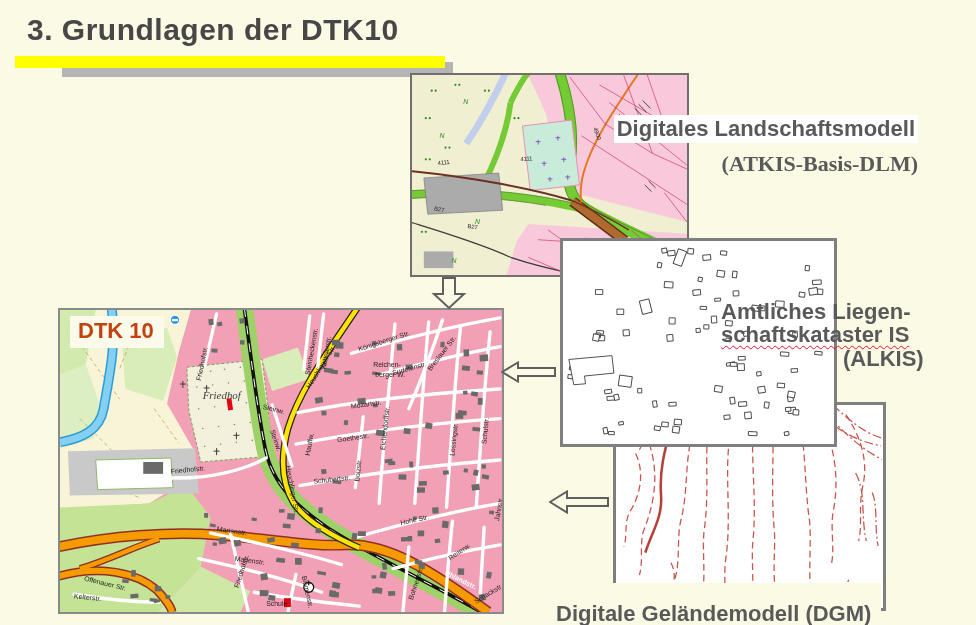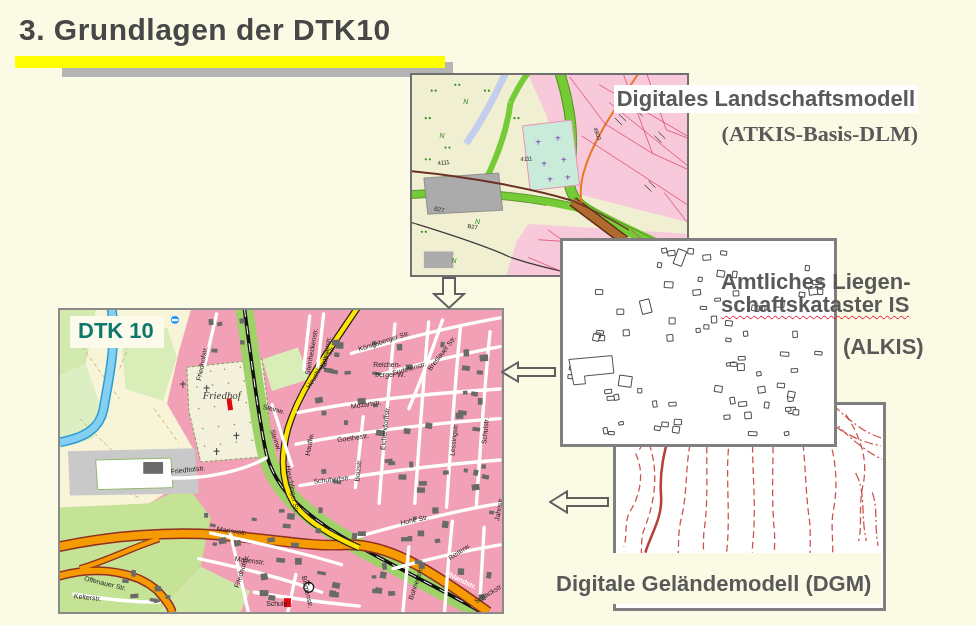--- a/index.html
+++ b/index.html
@@ -1,37 +1,37 @@
 <!DOCTYPE html>
 <html><head>
 <meta charset="utf-8">
 <style>
   html,body{margin:0;padding:0;}
   .slide{position:relative;width:976px;height:625px;background:#FBFAE5;overflow:hidden;
          font-family:"Liberation Sans",sans-serif;}
-  .title{position:absolute;left:19px;top:13px;font-size:30px;font-weight:bold;color:#474747;letter-spacing:.5px;}
+  .title{position:absolute;left:27px;top:13px;font-size:30px;font-weight:bold;color:#474747;letter-spacing:.5px;}
   .hl-yellow{position:absolute;left:15px;top:56px;width:430px;height:12px;background:#FFFF00;z-index:2;}
   .hl-shadow{position:absolute;left:62px;top:66px;width:391px;height:11px;background:#B5B5B5;z-index:1;}
   .hl-shadow-nub{position:absolute;left:445px;top:62px;width:8px;height:15px;background:#B5B5B5;z-index:1;}
   .map{position:absolute;box-sizing:border-box;}
   .map svg{display:block;width:100%;height:100%;}
   #map-atkis{left:410px;top:73px;width:279px;height:204px;border:2px solid #6F6F6F;z-index:3;background:#F1EFD2;}
   #map-dgm{left:613px;top:402px;width:273px;height:209px;border:3px solid #7F7F7F;z-index:4;background:#FFFFFF;}
   #map-alkis{left:560px;top:238px;width:277px;height:209px;border:3px solid #7F7F7F;z-index:5;background:#FFFFFF;}
   #map-dtk{left:58px;top:308px;width:446px;height:306px;border:2px solid #8A8A8A;z-index:4;background:#F2A0B5;}
-  .dtk-badge{position:absolute;left:70px;top:316px;z-index:6;background:#FCFAEB;color:#0f766e;
+  .dtk-badge{position:absolute;left:70px;top:316px;z-index:6;background:#FCFAEB;color:#c2410c;
              font-size:22px;font-weight:bold;padding:2px 10px 4px 8px;}
-  .lbl{position:absolute;z-index:6;color:#595959;font-weight:bold;font-size:22px;white-space:nowrap;}
+  .lbl{position:absolute;z-index:6;color:#595959;font-weight:bold;font-size:22px;white-space:nowrap;margin-top:30px;}
   #label-dlm{right:58px;top:85px;text-align:right;}
   #label-dlm .l1{background:#FFFFFF;padding:1px 3px;display:inline-block;}
   #label-dlm .l2{margin-top:8px;font-family:Liberation Serif, serif;}
   #label-alkis{left:721px;top:270px;line-height:23px;}
   #label-alkis .wavy{text-decoration-line:underline;text-decoration-style:wavy;
                      text-decoration-color:#E8112D;text-decoration-thickness:1px;text-underline-offset:3px;}
-  #label-alkis-3{left:843px;top:334px;}
+  #label-alkis-3{left:843px;top:316px;}
   #label-dgm{left:546px;top:553px;background:#FBFAE5;padding:18px 10px 7px;}
   .arrow{position:absolute;z-index:6;}
   .arrow polygon{fill:#FBFAE5;stroke:#5F5F5F;stroke-width:2;stroke-linejoin:miter;}
   text{font-family:"Liberation Sans",sans-serif;font-size:7px;fill:#1F1F1F;}
   text.serif{font-family:"Liberation Serif",serif;font-style:italic;font-size:11px;fill:#3C3C3C;}
   text.white{fill:#FFFFFF;font-weight:bold;}
   text.green{fill:#2F8A1F;font-style:italic;font-size:7px;}
   text.tiny{font-size:6px;}
 </style>
 </head>

